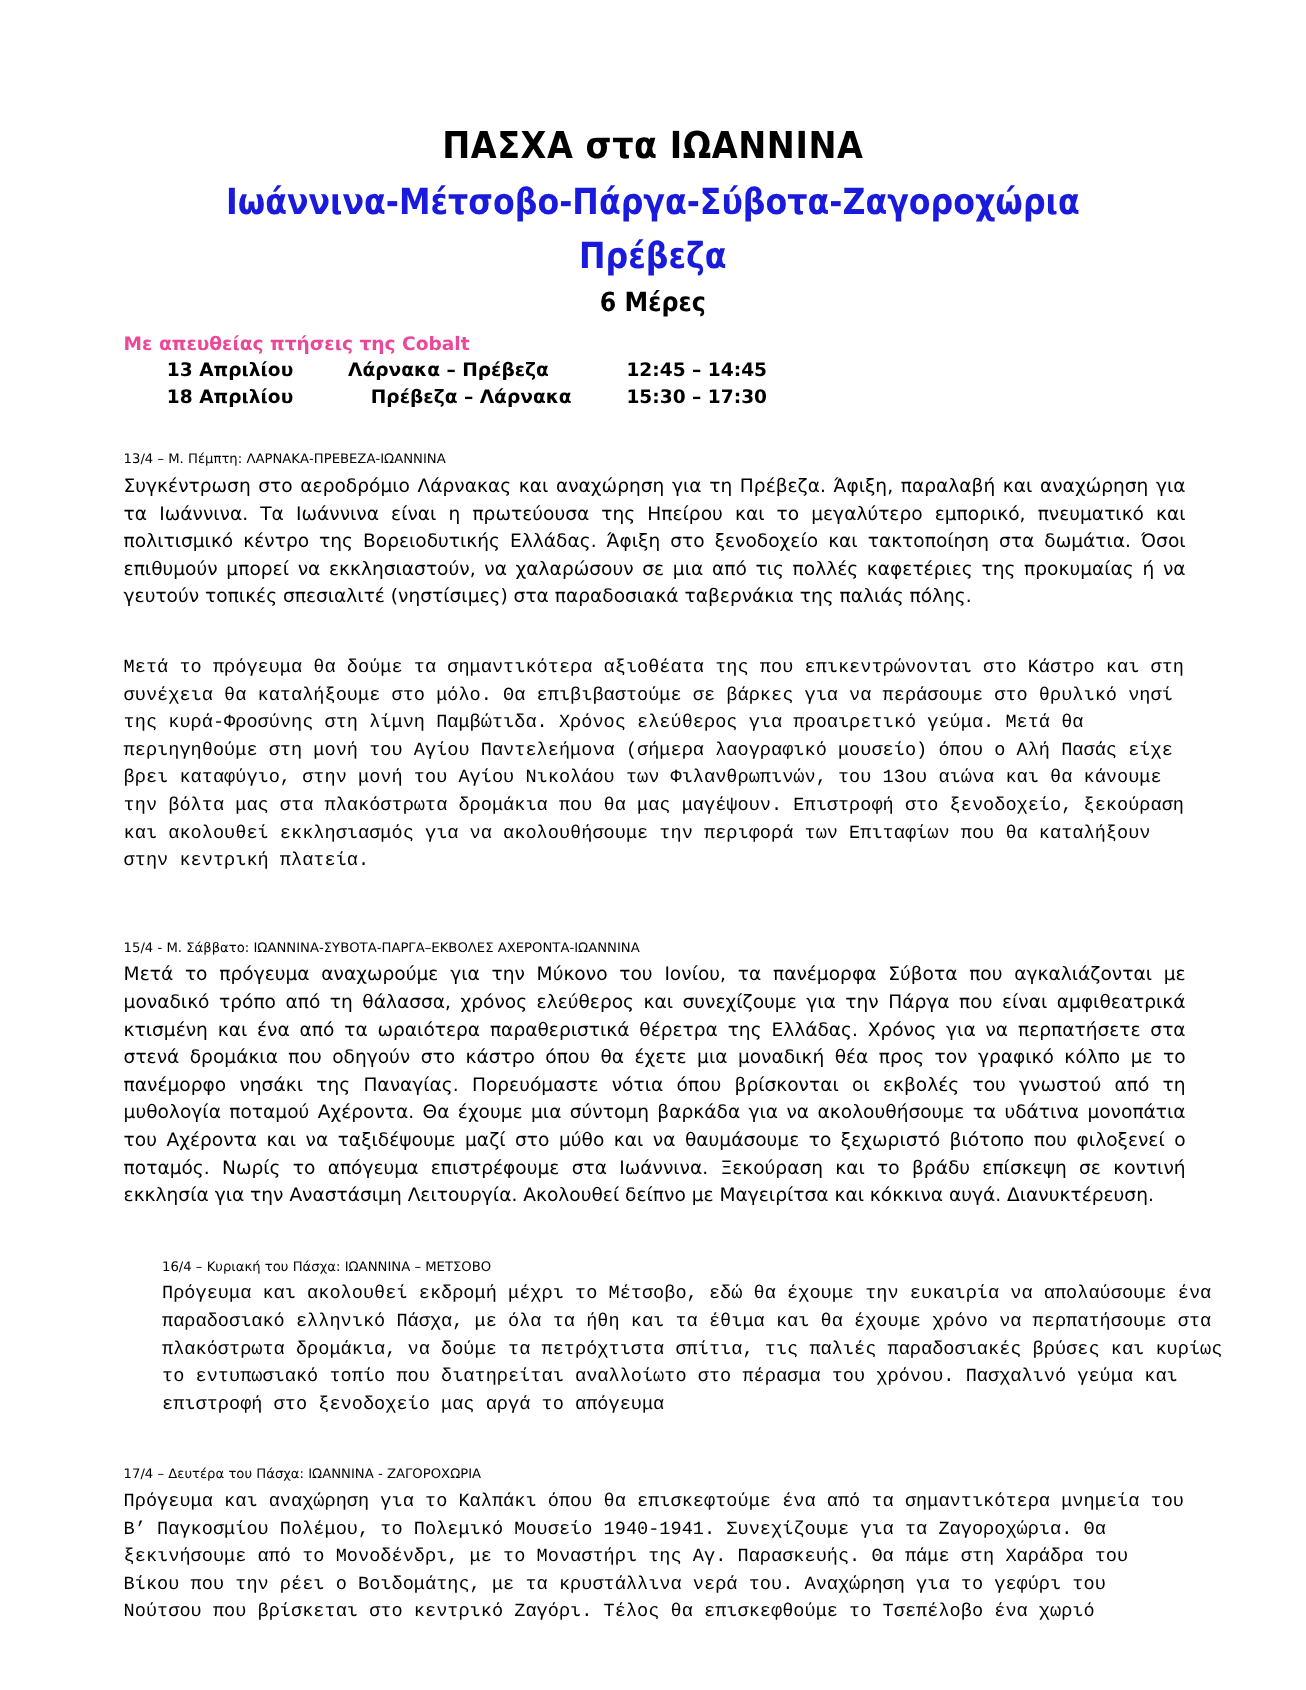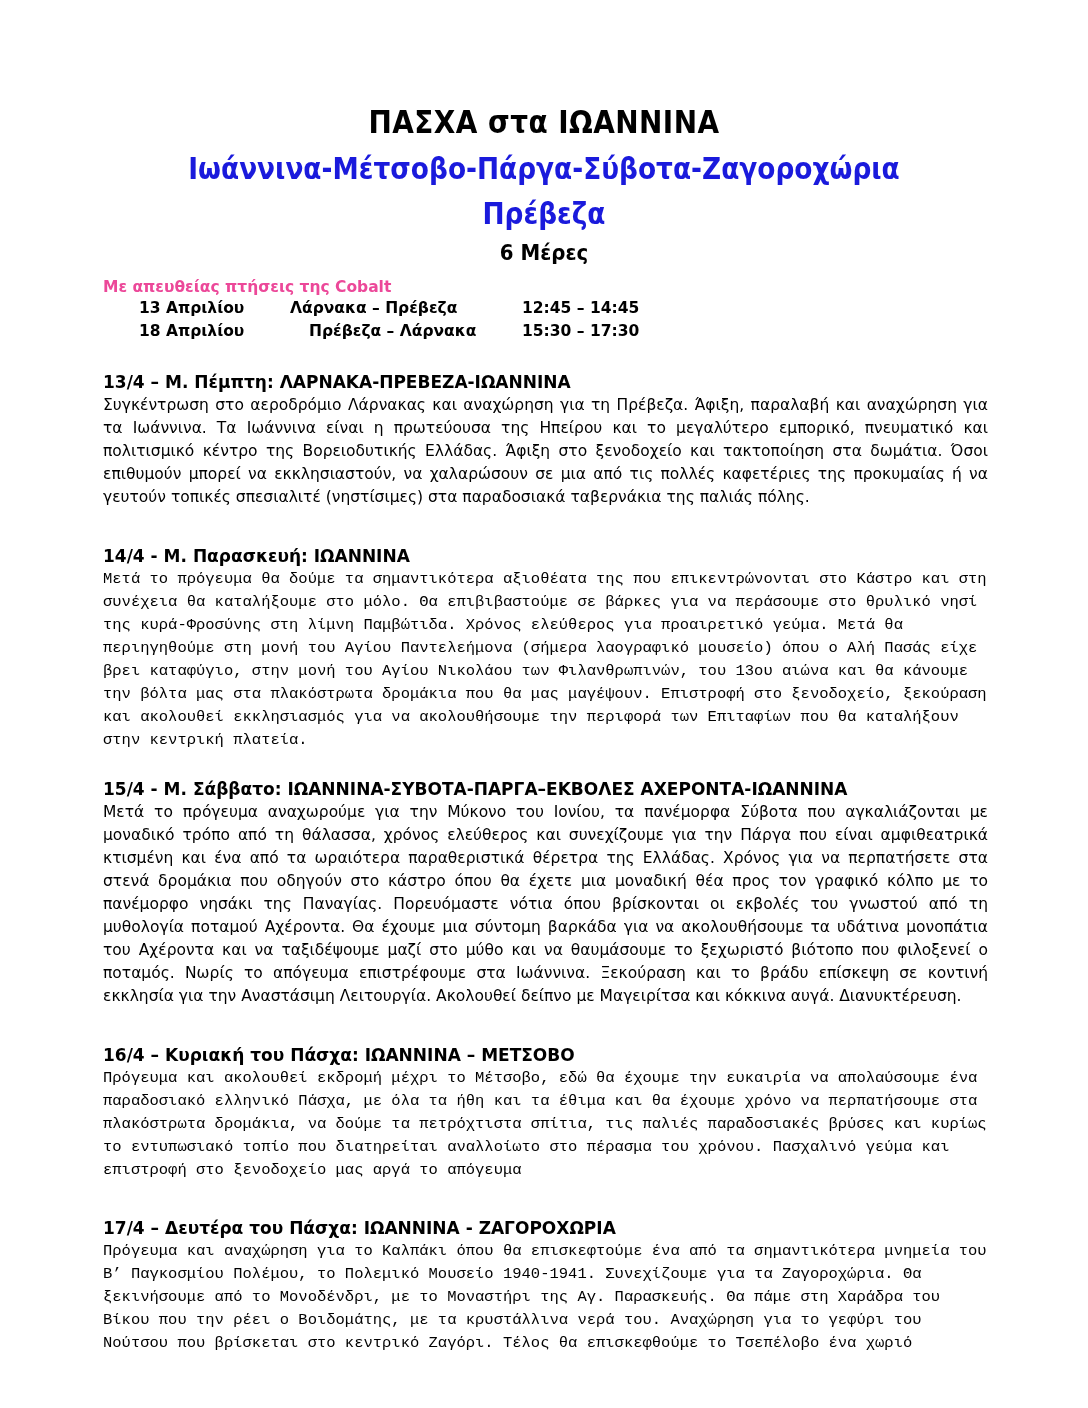--- a/index.html
+++ b/index.html
@@ -34,29 +34,29 @@
     .fr2 { top: 322px; }
     .f-date { left: 0; }
     .f-route { left: 151px; }
     .f-route2 { left: 170px; }
     .f-time { left: 383px; }
 
     .day {
       position: absolute; left: 103px; width: 885px;
     }
     .day-heading {
-      font-weight: bold; font-size: 17px; line-height: 23px; white-space: nowrap;
+      font-weight: normal; font-size: 11px; line-height: 23px; white-space: nowrap;
     }
     .day-text {
       font-size: 15.5px; line-height: 23px; text-align: justify;
     }
     .d1 { top: 371px; }
     .d2 { top: 545px; }
     .d3 { top: 762px; margin-top: 16px; }
-    .d4 { top: 1044px; }
+    .d4 { top: 1044px; margin-left: 32px; }
     .d5 { top: 1193px; margin-top: 24px; }
     .d2 .day-text, .d4 .day-text, .d5 .day-text { text-align: left; font-family: Liberation Mono, monospace; }
   </style>
 </head>
 <body>
 
 <div class="page">
   <div class="title">ΠΑΣΧΑ στα ΙΩΑΝΝΙΝΑ</div>
   <div class="subtitle sub1">Ιωάννινα-Μέτσοβο-Πάργα-Σύβοτα-Ζαγοροχώρια</div>
   <div class="subtitle sub2">Πρέβεζα</div>
@@ -72,21 +72,20 @@
     <span class="f-date">18 Απριλίου</span>
     <span class="f-route2">Πρέβεζα – Λάρνακα</span>
     <span class="f-time">15:30 – 17:30</span>
   </div>
 
   <div class="day d1">
     <div class="day-heading">13/4 – Μ. Πέμπτη: ΛΑΡΝΑΚΑ-ΠΡΕΒΕΖΑ-ΙΩΑΝΝΙΝΑ</div>
     <div class="day-text">Συγκέντρωση στο αεροδρόμιο Λάρνακας και αναχώρηση για τη Πρέβεζα. Άφιξη, παραλαβή και αναχώρηση για τα Ιωάννινα. Τα Ιωάννινα είναι η πρωτεύουσα της Ηπείρου και το μεγαλύτερο εμπορικό, πνευματικό και πολιτισμικό κέντρο της Βορειοδυτικής Ελλάδας.  Άφιξη στο ξενοδοχείο και τακτοποίηση στα δωμάτια. Όσοι επιθυμούν μπορεί να εκκλησιαστούν, να χαλαρώσουν σε μια από τις πολλές καφετέριες της προκυμαίας ή να γευτούν τοπικές σπεσιαλιτέ (νηστίσιμες) στα παραδοσιακά ταβερνάκια της παλιάς πόλης.</div>
   </div>
   <div class="day d2">
-    <div class="day-heading">14/4 - Μ. Παρασκευή: ΙΩΑΝΝΙΝΑ</div>
     <div class="day-text">Μετά το πρόγευμα θα δούμε τα σημαντικότερα αξιοθέατα της που επικεντρώνονται στο Κάστρο και στη συνέχεια θα καταλήξουμε στο μόλο. Θα επιβιβαστούμε σε βάρκες για να περάσουμε στο θρυλικό νησί της κυρά-Φροσύνης στη λίμνη Παμβώτιδα. Χρόνος ελεύθερος για προαιρετικό γεύμα. Μετά θα περιηγηθούμε στη μονή του Αγίου Παντελεήμονα (σήμερα λαογραφικό μουσείο) όπου ο Αλή Πασάς είχε βρει καταφύγιο, στην μονή του Αγίου Νικολάου των Φιλανθρωπινών, του 13ου αιώνα και θα κάνουμε την βόλτα μας στα πλακόστρωτα δρομάκια που θα μας μαγέψουν. Επιστροφή στο ξενοδοχείο, ξεκούραση και ακολουθεί εκκλησιασμός για να ακολουθήσουμε την περιφορά των Επιταφίων που θα καταλήξουν στην κεντρική πλατεία.</div>
   </div>
   <div class="day d3">
     <div class="day-heading">15/4 - Μ. Σάββατο: ΙΩΑΝΝΙΝΑ-ΣΥΒΟΤΑ-ΠΑΡΓΑ–ΕΚΒΟΛΕΣ ΑΧΕΡΟΝΤΑ-ΙΩΑΝΝΙΝΑ</div>
     <div class="day-text">Μετά το πρόγευμα αναχωρούμε για την Μύκονο του Ιονίου, τα πανέμορφα Σύβοτα που αγκαλιάζονται με μοναδικό τρόπο από τη θάλασσα, χρόνος ελεύθερος και συνεχίζουμε για την Πάργα που είναι αμφιθεατρικά κτισμένη και ένα από τα ωραιότερα παραθεριστικά θέρετρα της Ελλάδας. Χρόνος για να περπατήσετε στα στενά δρομάκια που οδηγούν στο κάστρο όπου θα έχετε μια μοναδική θέα προς τον γραφικό κόλπο με το πανέμορφο νησάκι της Παναγίας. Πορευόμαστε νότια όπου βρίσκονται οι εκβολές του γνωστού από τη μυθολογία ποταμού Αχέροντα. Θα έχουμε μια σύντομη βαρκάδα για να ακολουθήσουμε τα υδάτινα μονοπάτια του Αχέροντα και να ταξιδέψουμε μαζί στο μύθο και να θαυμάσουμε το ξεχωριστό βιότοπο που φιλοξενεί ο ποταμός. Νωρίς το απόγευμα επιστρέφουμε στα Ιωάννινα. Ξεκούραση και το βράδυ επίσκεψη σε κοντινή εκκλησία για την Αναστάσιμη Λειτουργία. Ακολουθεί δείπνο με Μαγειρίτσα και κόκκινα αυγά. Διανυκτέρευση.</div>
   </div>
   <div class="day d4">
     <div class="day-heading">16/4 – Κυριακή του Πάσχα: ΙΩΑΝΝΙΝΑ – ΜΕΤΣΟΒΟ</div>
     <div class="day-text">Πρόγευμα και ακολουθεί εκδρομή μέχρι το Μέτσοβο, εδώ θα έχουμε την ευκαιρία να απολαύσουμε ένα παραδοσιακό ελληνικό Πάσχα, με όλα τα ήθη και τα έθιμα και θα έχουμε χρόνο να περπατήσουμε στα πλακόστρωτα δρομάκια, να δούμε τα πετρόχτιστα σπίτια, τις παλιές παραδοσιακές βρύσες και κυρίως το εντυπωσιακό τοπίο που διατηρείται αναλλοίωτο στο πέρασμα του χρόνου. Πασχαλινό γεύμα και επιστροφή στο ξενοδοχείο μας αργά το απόγευμα</div>
   </div>

